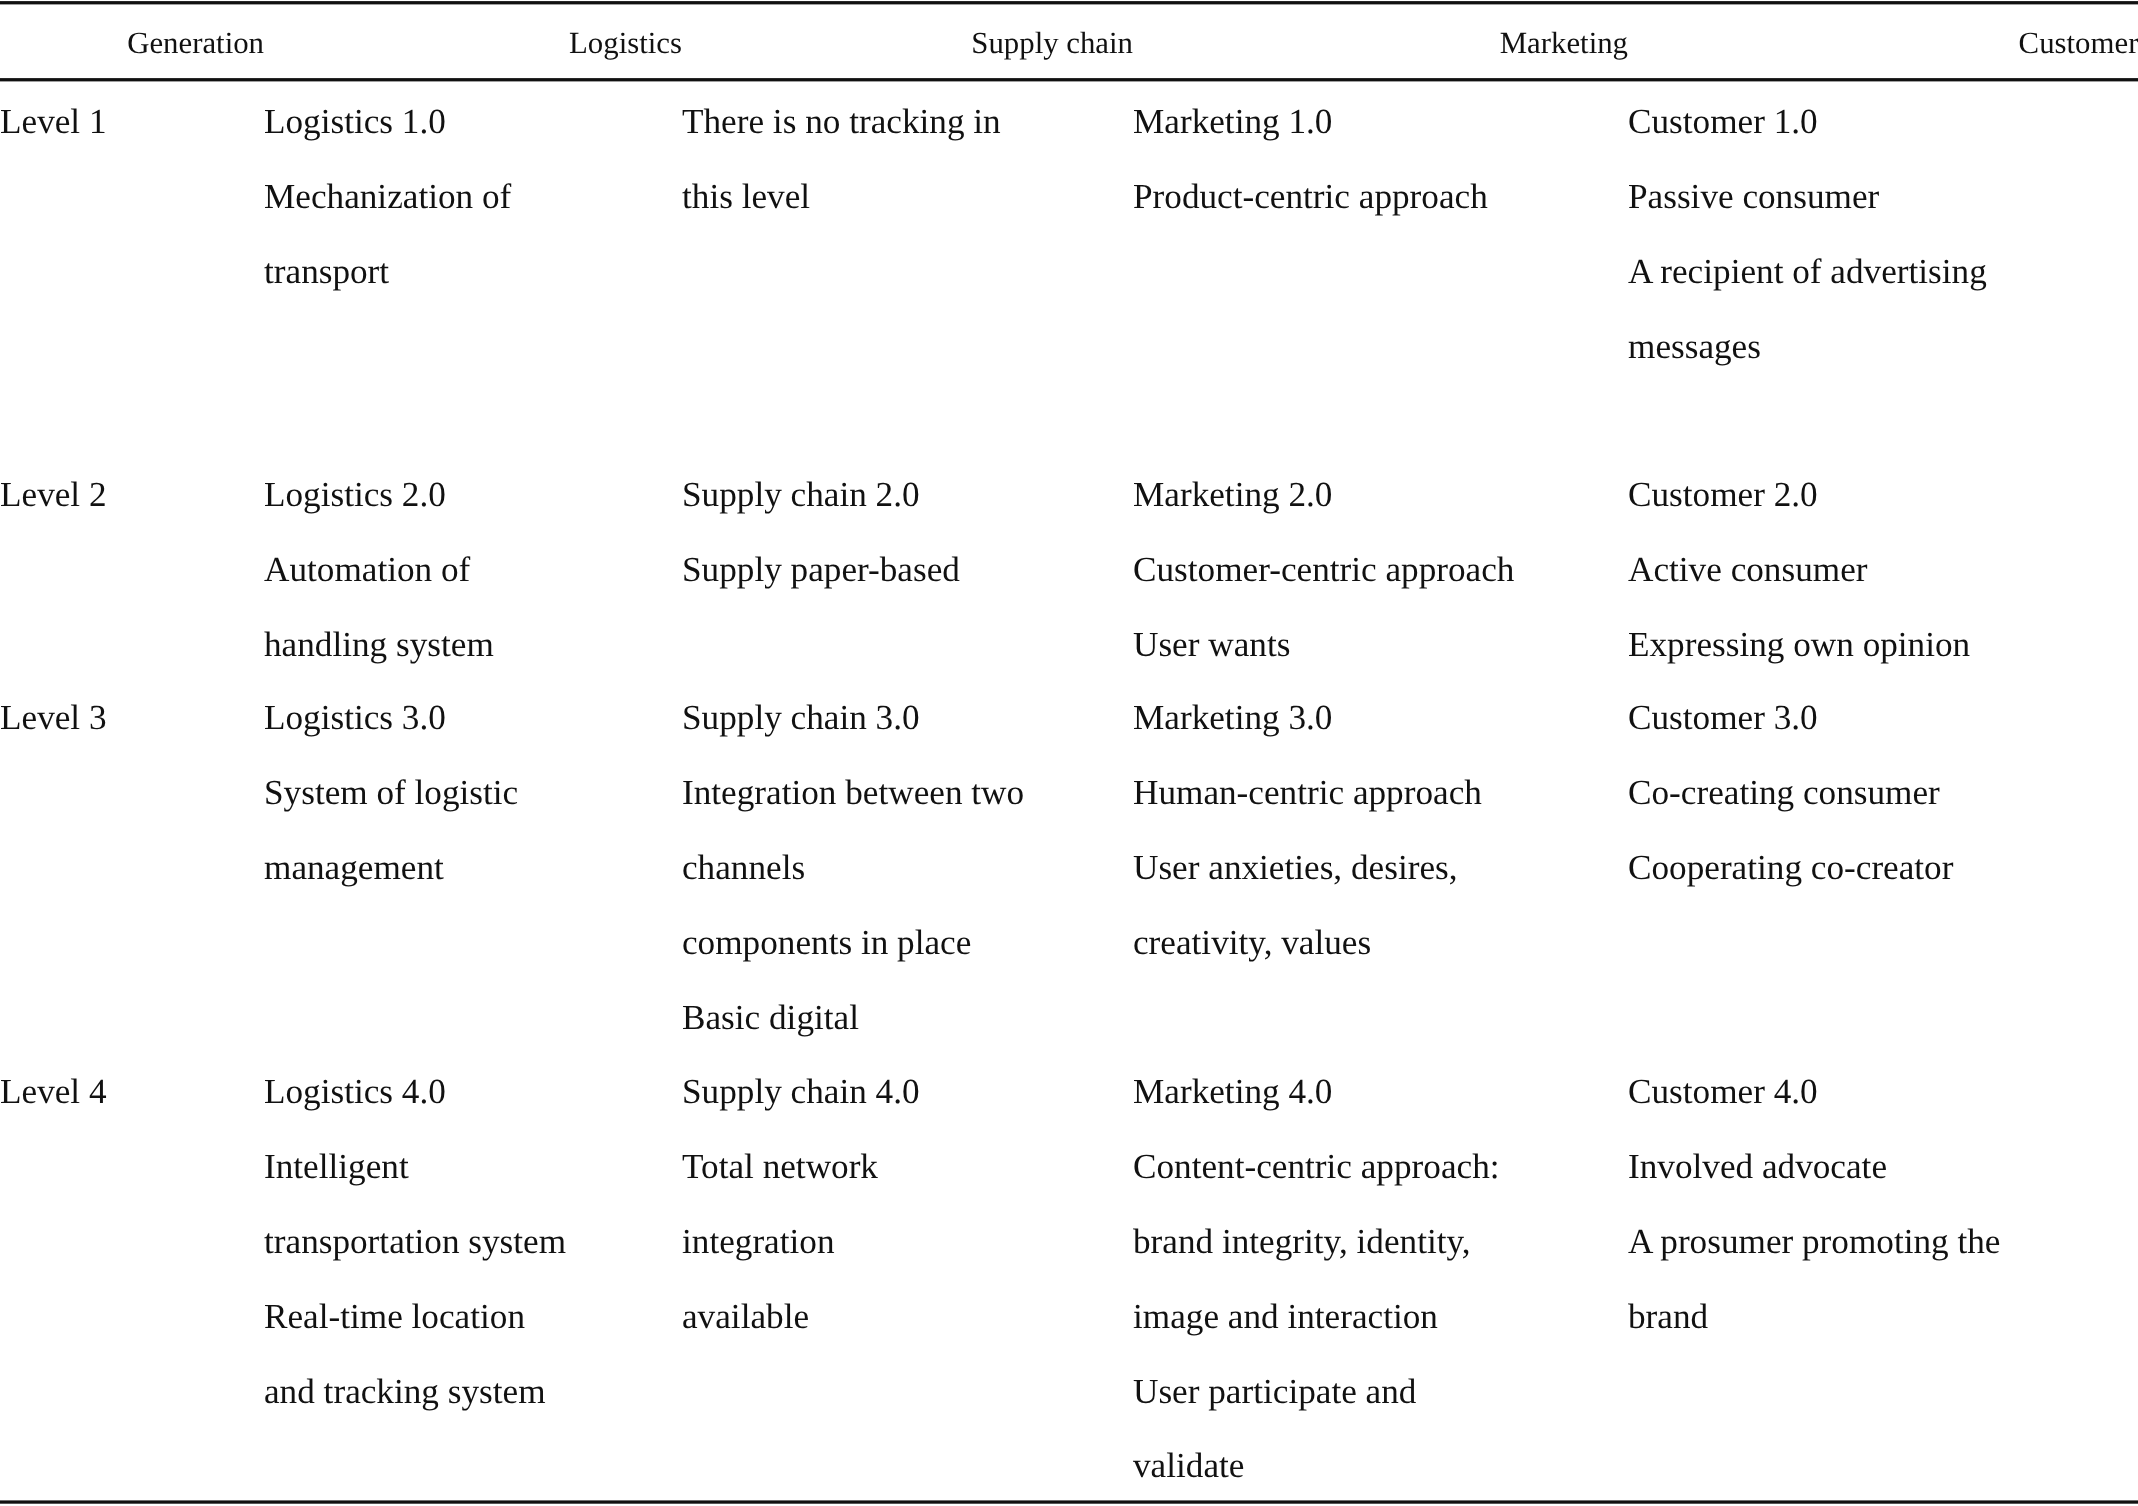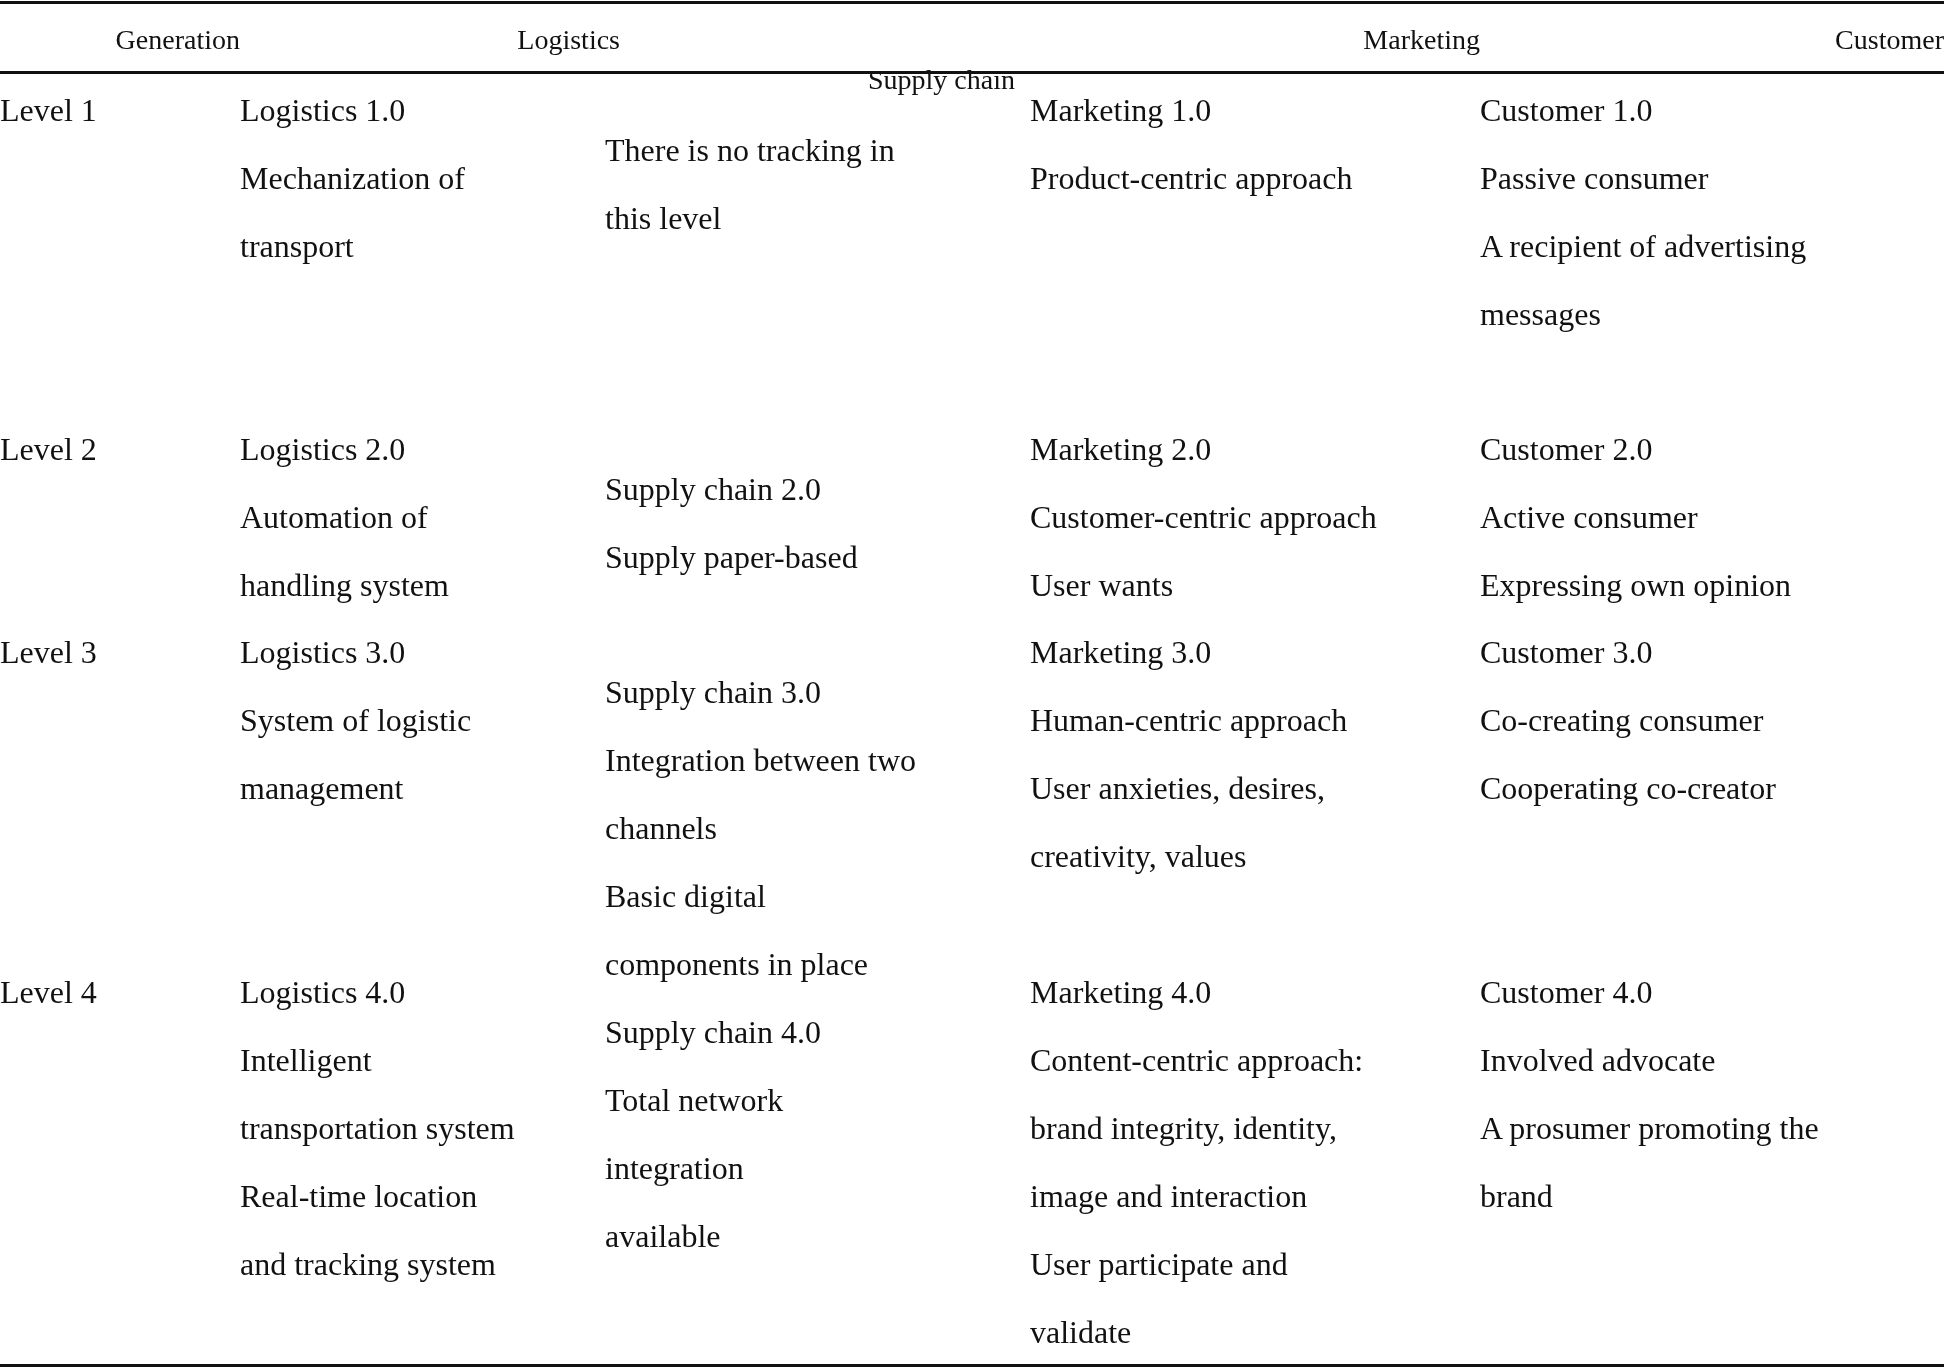--- a/index.html
+++ b/index.html
@@ -9,21 +9,21 @@
   .rule { position:absolute; left:0; width:1944px; background:#111; height:3px; }
   .rule.top { top:1px; }
   .rule.head { top:71px; }
   .rule.bottom { top:1364px; }
   .hdr { position:absolute; top:18px; height:44px; font-weight:normal; font-size:28px;
          text-align:right; line-height:44px; }
   .cell { position:absolute; text-align:left; font-size:32px; line-height:68px; }
   .cell .line { display:block; white-space:nowrap; }
   .c0 { left:0; width:240px; }
   .c1 { left:240px; width:380px; }
-  .c2 { left:605px; width:410px;margin-top:40px; }
+  .c2 { left:620px; width:410px; }
   .c3 { left:1030px; width:450px; }
   .c4 { left:1480px; width:464px; }
 </style>
 </head>
 <body>
 
 <div class="table">
   <div class="rule top"></div>
 
   <div class="hdr c0">Generation</div>
@@ -90,22 +90,22 @@
     </div>
     <div class="cell c1" style="top:618px">
       <span class="line">Logistics 3.0</span>
       <span class="line">System of logistic</span>
       <span class="line">management</span>
     </div>
     <div class="cell c2" style="top:618px">
       <span class="line">Supply chain 3.0</span>
       <span class="line">Integration between two</span>
       <span class="line">channels</span>
+      <span class="line">components in place</span>
       <span class="line">Basic digital</span>
-      <span class="line">components in place</span>
     </div>
     <div class="cell c3" style="top:618px">
       <span class="line">Marketing 3.0</span>
       <span class="line">Human-centric approach</span>
       <span class="line">User anxieties, desires,</span>
       <span class="line">creativity, values</span>
     </div>
     <div class="cell c4" style="top:618px">
       <span class="line">Customer 3.0</span>
       <span class="line">Co-creating consumer</span>

